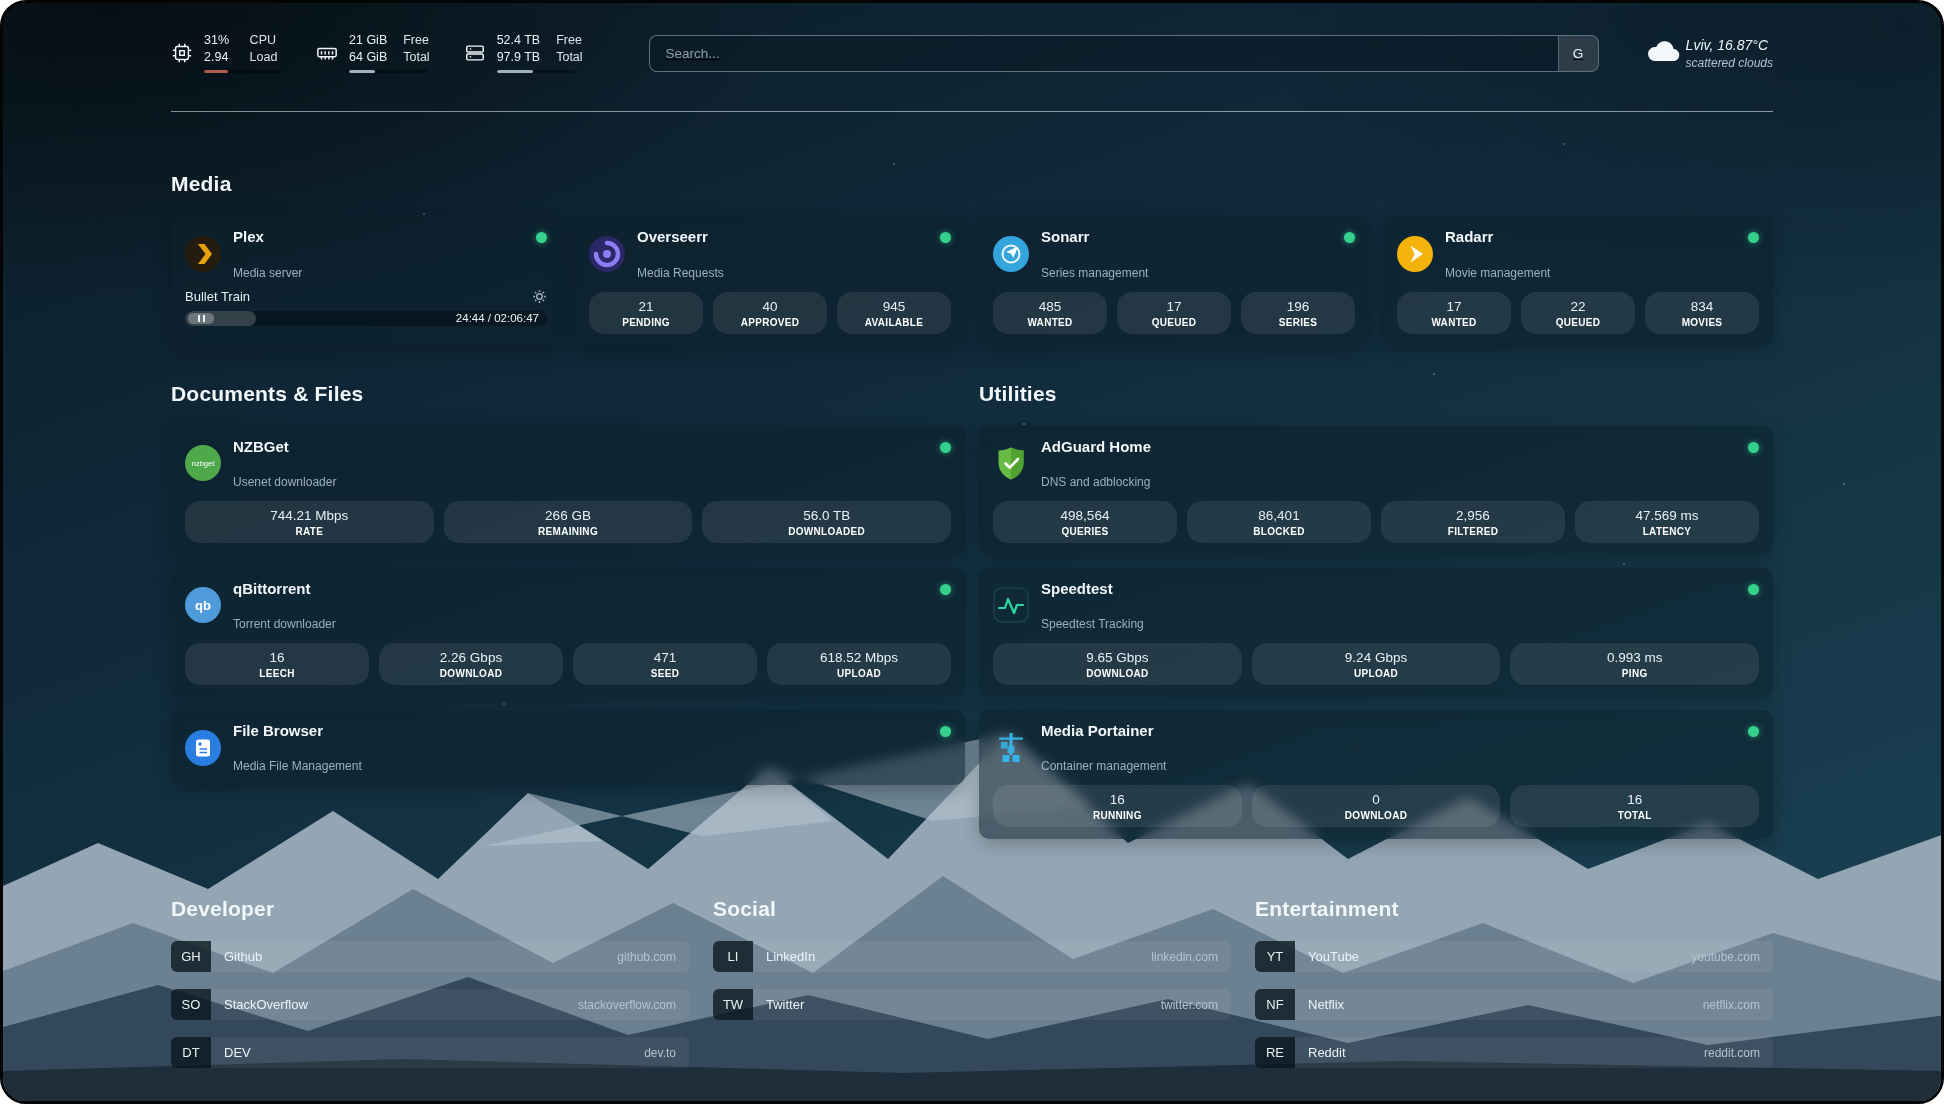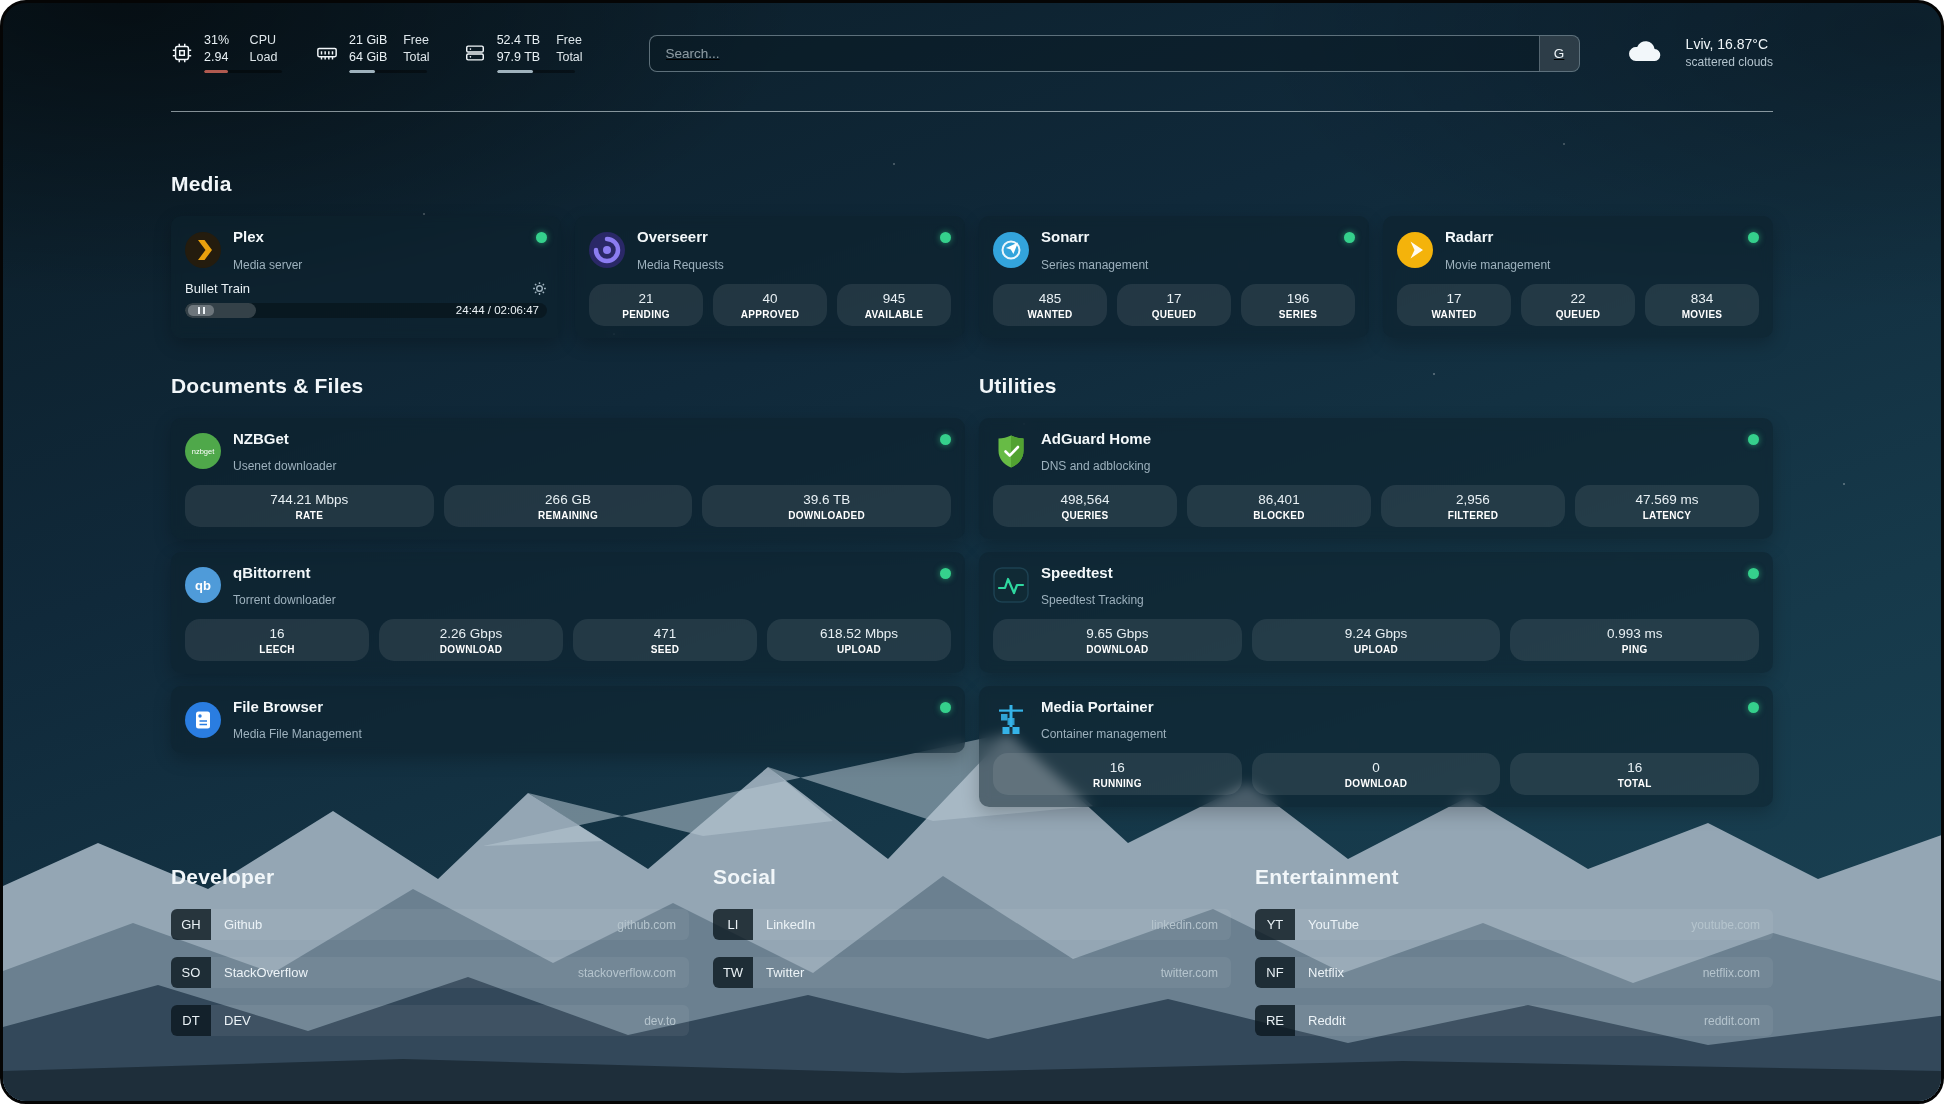--- a/index.html
+++ b/index.html
@@ -56,21 +56,21 @@
   .search-input {
     flex: 1; background: transparent; border: none; outline: none;
     padding: 0 16px; font-size: 13.5px; color: #e9f1f5; font-family: "Liberation Sans", sans-serif;
   }
   .search-input::placeholder { color: rgba(226,238,244,0.6); }
   .search-provider {
     width: 40px; display: flex; align-items: center; justify-content: center;
     background: rgba(255,255,255,0.14); border-left: 1px solid rgba(175,195,206,0.3);
     color: #eef4f8; font-size: 13.5px; cursor: pointer;
   }
-  .weather { display: flex; align-items: flex-start; gap: 24px; }
+  .weather { display: flex; align-items: flex-end; gap: 5px; font-style: italic; }
   .weather svg { width: 36px; height: 30px; }
   .weather-loc { font-size: 14px; color: #f0f6f9; }
   .weather-cond { font-size: 12px; color: #b3c3cd; margin-top: 3px; }
 
   .divider { border: none; height: 1px; background: rgba(235,245,250,0.55); margin: 38px 0 0; }
 
   
   h2.sec-title { font-size: 21px; font-weight: 600; color: #f1f6f9; margin: 0 0 20px; letter-spacing: 0.2px; }
   .sec-media { margin-top: 60px; }
   .grid4 { display: grid; grid-template-columns: repeat(4, 1fr); gap: 14px; }
@@ -79,21 +79,21 @@
 
   .card {
     background: rgba(13,32,44,0.55); border-radius: 10px; padding: 12px 14px;
     box-shadow: 0 6px 18px rgba(0,0,0,0.22); backdrop-filter: blur(6px); cursor: pointer;
   }
   .card-head { display: flex; align-items: center; gap: 12px; }
   .svc-icon { width: 36px; height: 36px; flex: none; display: flex; align-items: center; justify-content: center; }
   .svc-icon svg { width: 36px; height: 36px; }
   .svc-icon.sq svg { border-radius: 8px; }
   .svc-name { font-size: 15px; font-weight: 600; color: #f3f8fa; line-height: 1.15; }
-  .svc-sub { font-size: 12px; color: #9db1bd; margin-top: 12px; }
+  .svc-sub { font-size: 12px; color: #9db1bd; margin-top: 20px; }
   .dot { margin-left: auto; align-self: flex-start; margin-top: 4px; width: 11px; height: 11px; border-radius: 50%; background: #35d08c; box-shadow: 0 0 6px rgba(53,208,140,0.6); flex: none; }
 
   .tiles { display: flex; gap: 10px; margin-top: 12px; }
   .tile { flex: 1; background: rgba(255,255,255,0.085); border-radius: 15px; padding: 7px 4px 6px; text-align: center; }
   .tile-value { font-size: 13.5px; color: #e8f0f4; }
   .tile-label { font-size: 10px; font-weight: 700; color: #ffffff; margin-top: 3px; letter-spacing: 0.3px; }
 
   
   .now-row { display: flex; align-items: center; margin-top: 9px; font-size: 13px; color: #e8f0f4; }
   .gear { margin-left: auto; display: flex; cursor: pointer; }
@@ -378,21 +378,21 @@
             <div class="tiles">
               <div class="tile">
                 <div class="tile-value">744.21 Mbps</div>
                 <div class="tile-label">RATE</div>
               </div>
               <div class="tile">
                 <div class="tile-value">266 GB</div>
                 <div class="tile-label">REMAINING</div>
               </div>
               <div class="tile">
-                <div class="tile-value">39.6 TB</div>
+                <div class="tile-value">56.0 TB</div>
                 <div class="tile-label">DOWNLOADED</div>
               </div>
             </div>
           </div>
 
           <div class="card">
             <div class="card-head">
               <span class="svc-icon">
                 <svg viewBox="0 0 36 36">
                     <circle cx="18" cy="18" r="18" fill="#4f9bd9"></circle>

